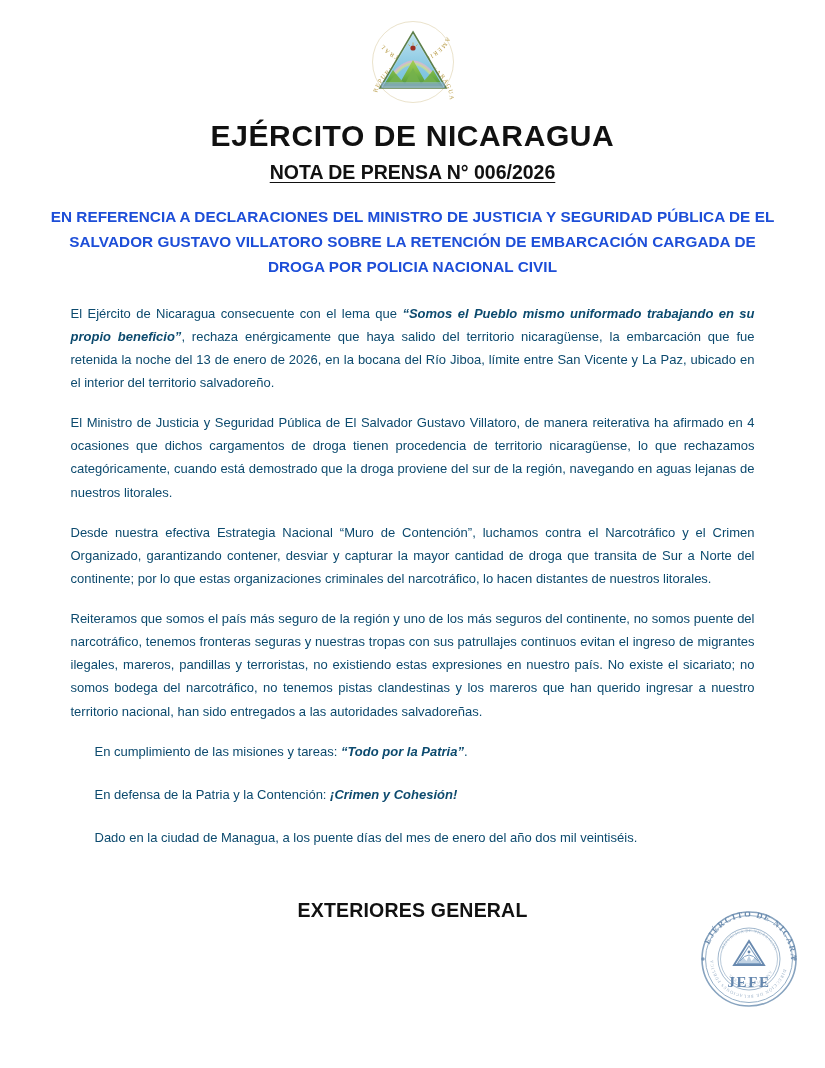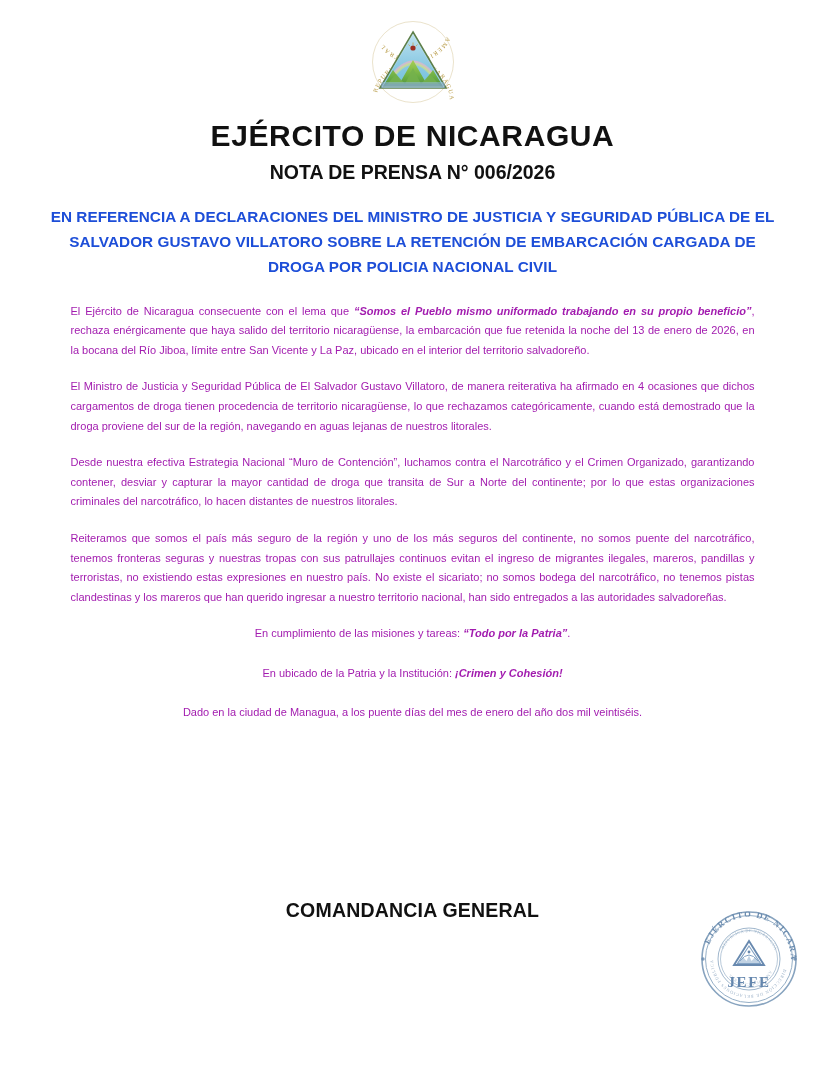--- a/index.html
+++ b/index.html
@@ -49,20 +49,21 @@
     line-height: 1.1;
   }
   .doc-subtitle {
     font-size: 19.5px;
     font-weight: bold;
     margin: 10px 0 0 0;
     color: #111111;
     line-height: 1.1;
   }
   .doc-subtitle span.ul {
+    text-decoration: underline;
     text-underline-offset: 3px;
     margin-top: 8px;
   }
 
   .ref-heading {
     margin: 22px auto 0 auto;
     width: 730px;
     text-align: center;
     font-size: 15.3px;
     font-weight: bold;
@@ -71,30 +72,31 @@
     letter-spacing: 0.05px;
   }
 
   
   .body-wrap {
     margin: 0 auto;
     padding-top: 22px;
     width: 684px;
   }
   p.para {
-    font-size: 11px;
+    font-size: 13px;
     line-height: 1.78;
     text-align: justify;
     margin: 0 0 17px 0;
-    color: #a21caf;
+    color: #0c4a6e;
   }
   p.para:last-child { margin-bottom: 0; }
   p.short {
-    text-align: center;
+    text-align: left;
     margin-bottom: 20px;
+    margin-left: 24px;
   }
   .bi { font-weight: bold; font-style: italic; }
   .b  { font-weight: normal; }
 
   
   .footer {
     position: absolute;
     left: 0;
     top: 898px;
     width: 825px;
@@ -185,27 +187,27 @@
     <p class="para"><span>El Ejército de Nicaragua consecuente con el lema que </span><span class="bi">“Somos el Pueblo mismo uniformado trabajando en su propio beneficio”</span><span>, rechaza enérgicamente que haya salido del territorio nicaragüense, la embarcación que fue retenida la noche del 13 de enero de 2026, en la bocana del Río Jiboa, límite entre San Vicente y La Paz, ubicado en el interior del territorio salvadoreño.</span></p>
 
     <p class="para">El Ministro de Justicia y Seguridad Pública de El Salvador Gustavo Villatoro, de manera reiterativa ha afirmado en 4 ocasiones que dichos cargamentos de droga tienen procedencia de territorio nicaragüense, lo que rechazamos categóricamente, cuando está demostrado que la droga proviene del sur de la región, navegando en aguas lejanas de nuestros litorales.</p>
 
     <p class="para"><span>Desde nuestra efectiva Estrategia Nacional </span><span class="b">“Muro de Contención”</span><span>, luchamos contra el Narcotráfico y el Crimen Organizado, garantizando contener, desviar y capturar la mayor cantidad de droga que transita de Sur a Norte del continente; por lo que estas organizaciones criminales del narcotráfico, lo hacen distantes de nuestros litorales.</span></p>
 
     <p class="para">Reiteramos que somos el país más seguro de la región y uno de los más seguros del continente, no somos puente del narcotráfico, tenemos fronteras seguras y nuestras tropas con sus patrullajes continuos evitan el ingreso de migrantes ilegales, mareros, pandillas y terroristas, no existiendo estas expresiones en nuestro país. No existe el sicariato; no somos bodega del narcotráfico, no tenemos pistas clandestinas y los mareros que han querido ingresar a nuestro territorio nacional, han sido entregados a las autoridades salvadoreñas.</p>
 
     <p class="para short"><span>En cumplimiento de las misiones y tareas: </span><span class="bi">“Todo por la Patria”</span><span>.</span></p>
 
-    <p class="para short"><span>En ubicado de la Patria y la Institución: </span><span class="bi">¡Crimen y Cohesión!</span><span></span></p>
+    <p class="para short"><span>En defensa de la Patria y la Contención: </span><span class="bi">¡Crimen y Cohesión!</span><span></span></p>
 
     <p class="para short">Dado en la ciudad de Managua, a los puente días del mes de enero del año dos mil veintiséis.</p>
   </div>
 
   <div class="footer">
-    <div class="footer-line">COMANDANCIA GENERAL</div>
+    <div class="footer-line">EXTERIORES GENERAL</div>
   </div>
 
   <svg class="stamp" viewBox="0 0 110 112">
     <defs>
       <path id="stampTop" d="M 55 57 m -42,0 a 42,42 0 1,1 84,0" fill="none"></path>
       <path id="stampBot" d="M 55 57 m 36,0 a 36,36 0 1,1 -72,0" fill="none"></path>
       <path id="stampMidTop" d="M 55 57 m -27,0 a 27,27 0 1,1 54,0" fill="none"></path>
       <path id="stampMidBot" d="M 55 57 m 24,0 a 24,24 0 1,1 -48,0" fill="none"></path>
     </defs>
 

